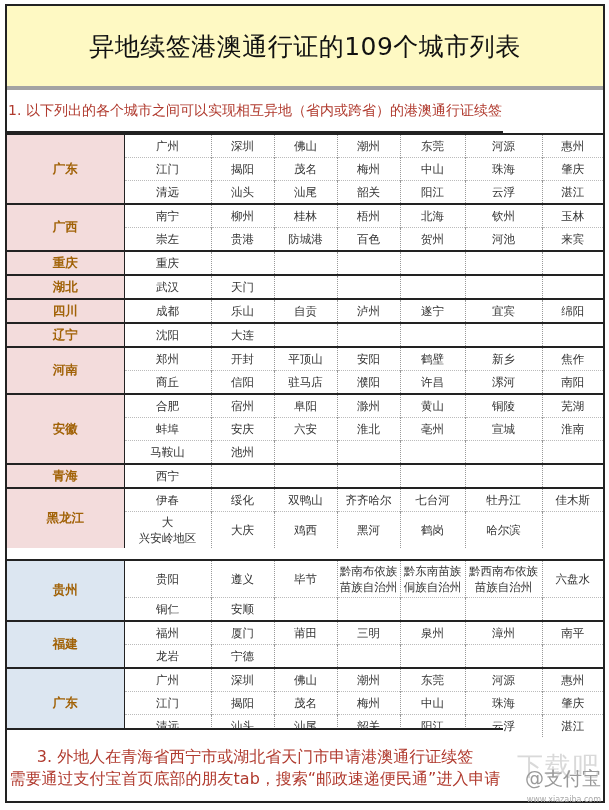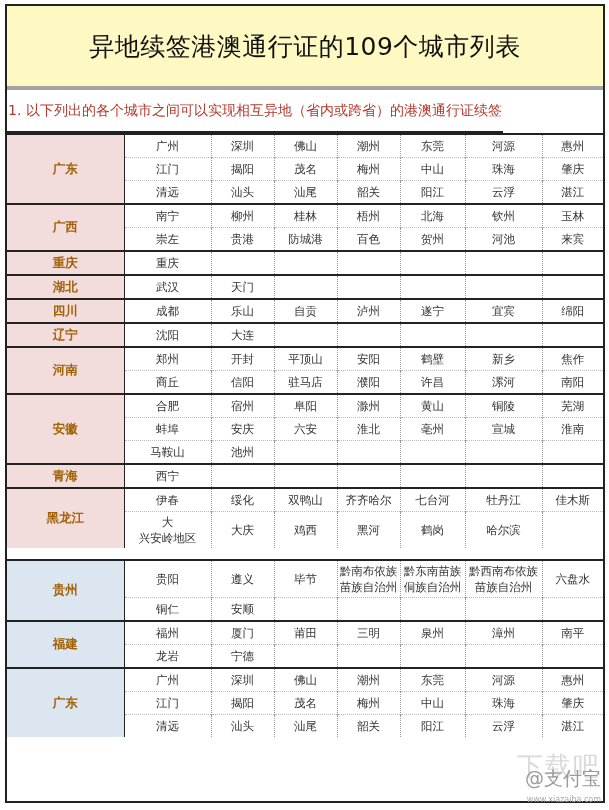--- a/index.html
+++ b/index.html
@@ -293,19 +293,23 @@
           <td>汕头</td>
           <td>汕尾</td>
           <td>韶关</td>
           <td>阳江</td>
           <td>云浮</td>
           <td>湛江</td>
         </tr>
       </tbody>
   </table>
 
+  <div class="banner b3">
+    <div>3. 外地人在青海省西宁市或湖北省天门市申请港澳通行证续签</div>
+    <div>需要通过支付宝首页底部的朋友tab，搜索“邮政速递便民通”进入申请</div>
+  </div>
 </div>
 
 <div>
   <div class="wm-big">下载吧</div>
   <div class="wm-at">@支付宝</div>
   <div class="wm-url">www.xiazaiba.com</div>
 </div>
 
 </body></html>

